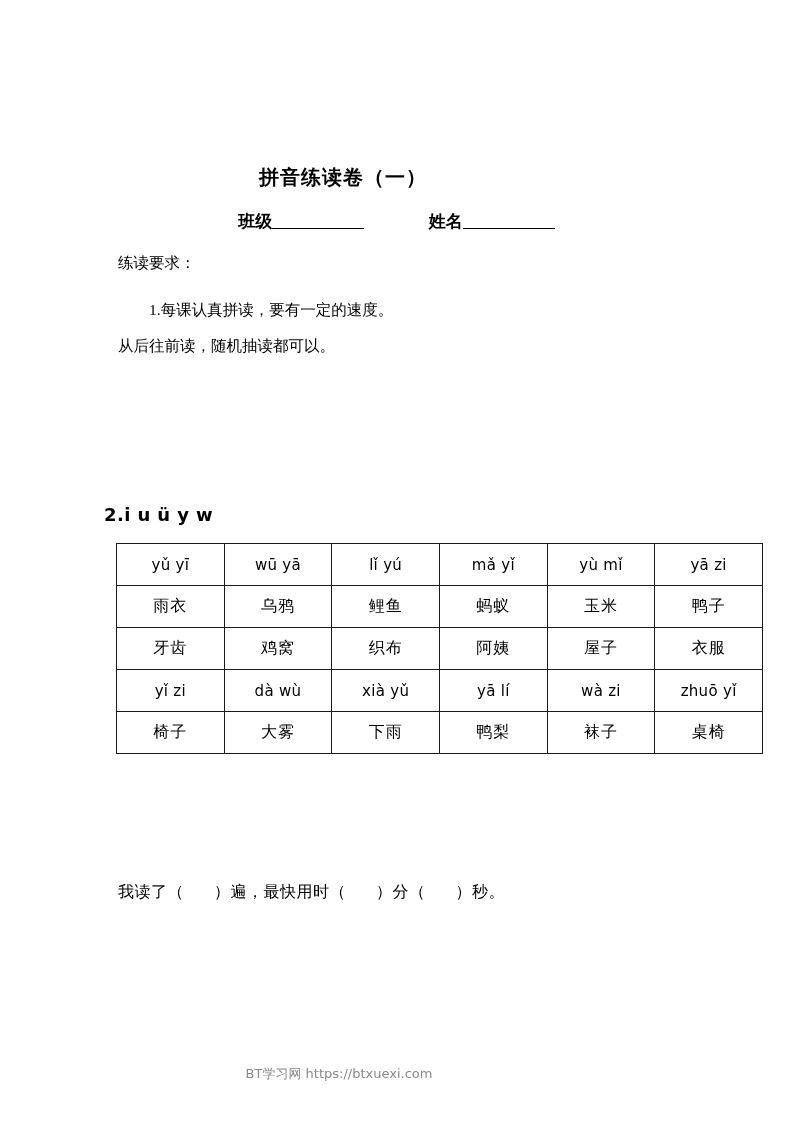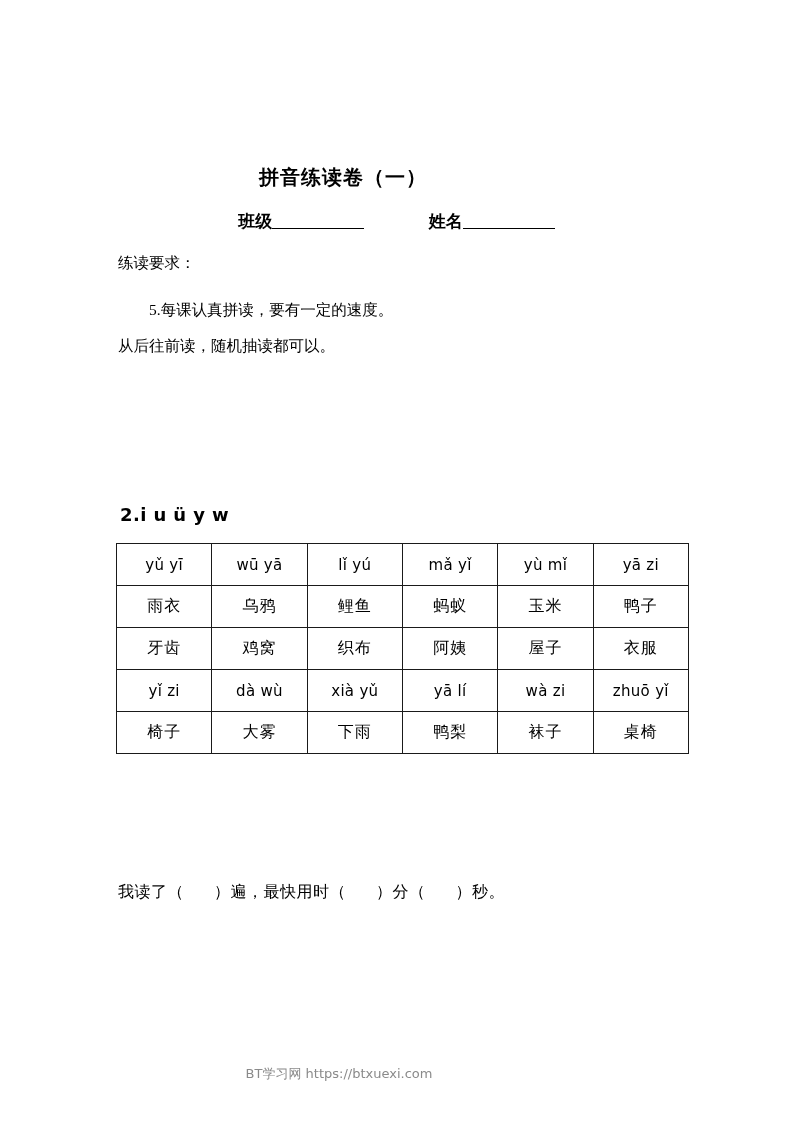--- a/index.html
+++ b/index.html
@@ -78,34 +78,34 @@
     text-indent: 2em;
   }
   .req-item.wrap {
     text-indent: 2em;
   }
 
   
   .section-heading {
     position: absolute;
     top: 504px;
-    left: 120px;
+    left: 104px;
     font-family: "DejaVu Sans", "Liberation Sans", sans-serif;
     font-size: 18px;
     font-weight: bold;
     letter-spacing: 0.4px;
     text-align: right;
   }
 
   
   .word-table {
     position: absolute;
     top: 543px;
     left: 116px;
-    width: 573px;
+    width: 647px;
     border-collapse: collapse;
     table-layout: fixed;
   }
   .word-table td {
     border: 1px solid #1a1a1a;
     height: 41px;
     text-align: center;
     vertical-align: middle;
     padding: 0;
   }
@@ -154,21 +154,21 @@
 
   <div class="idline">
     <span class="field"><span>班级</span><span class="blank"></span></span>
     <span class="gap"></span>
     <span class="field"><span>姓名</span><span class="blank"></span></span>
   </div>
 
   <div class="req-title">练读要求：</div>
 
   <div class="req-list">
-    <div class="req-item">5.每课认真拼读，要有一定的速度。</div>
+    <div class="req-item">1.每课认真拼读，要有一定的速度。</div>
     <div>从后往前读，随机抽读都可以。</div>
   </div>
 
   <div class="section-heading">2.i u ü y w</div>
 
   <table class="word-table">
     <tbody>
       <tr>
         <td class="pinyin">yǔ yī</td>
         <td class="pinyin">wū yā</td>

